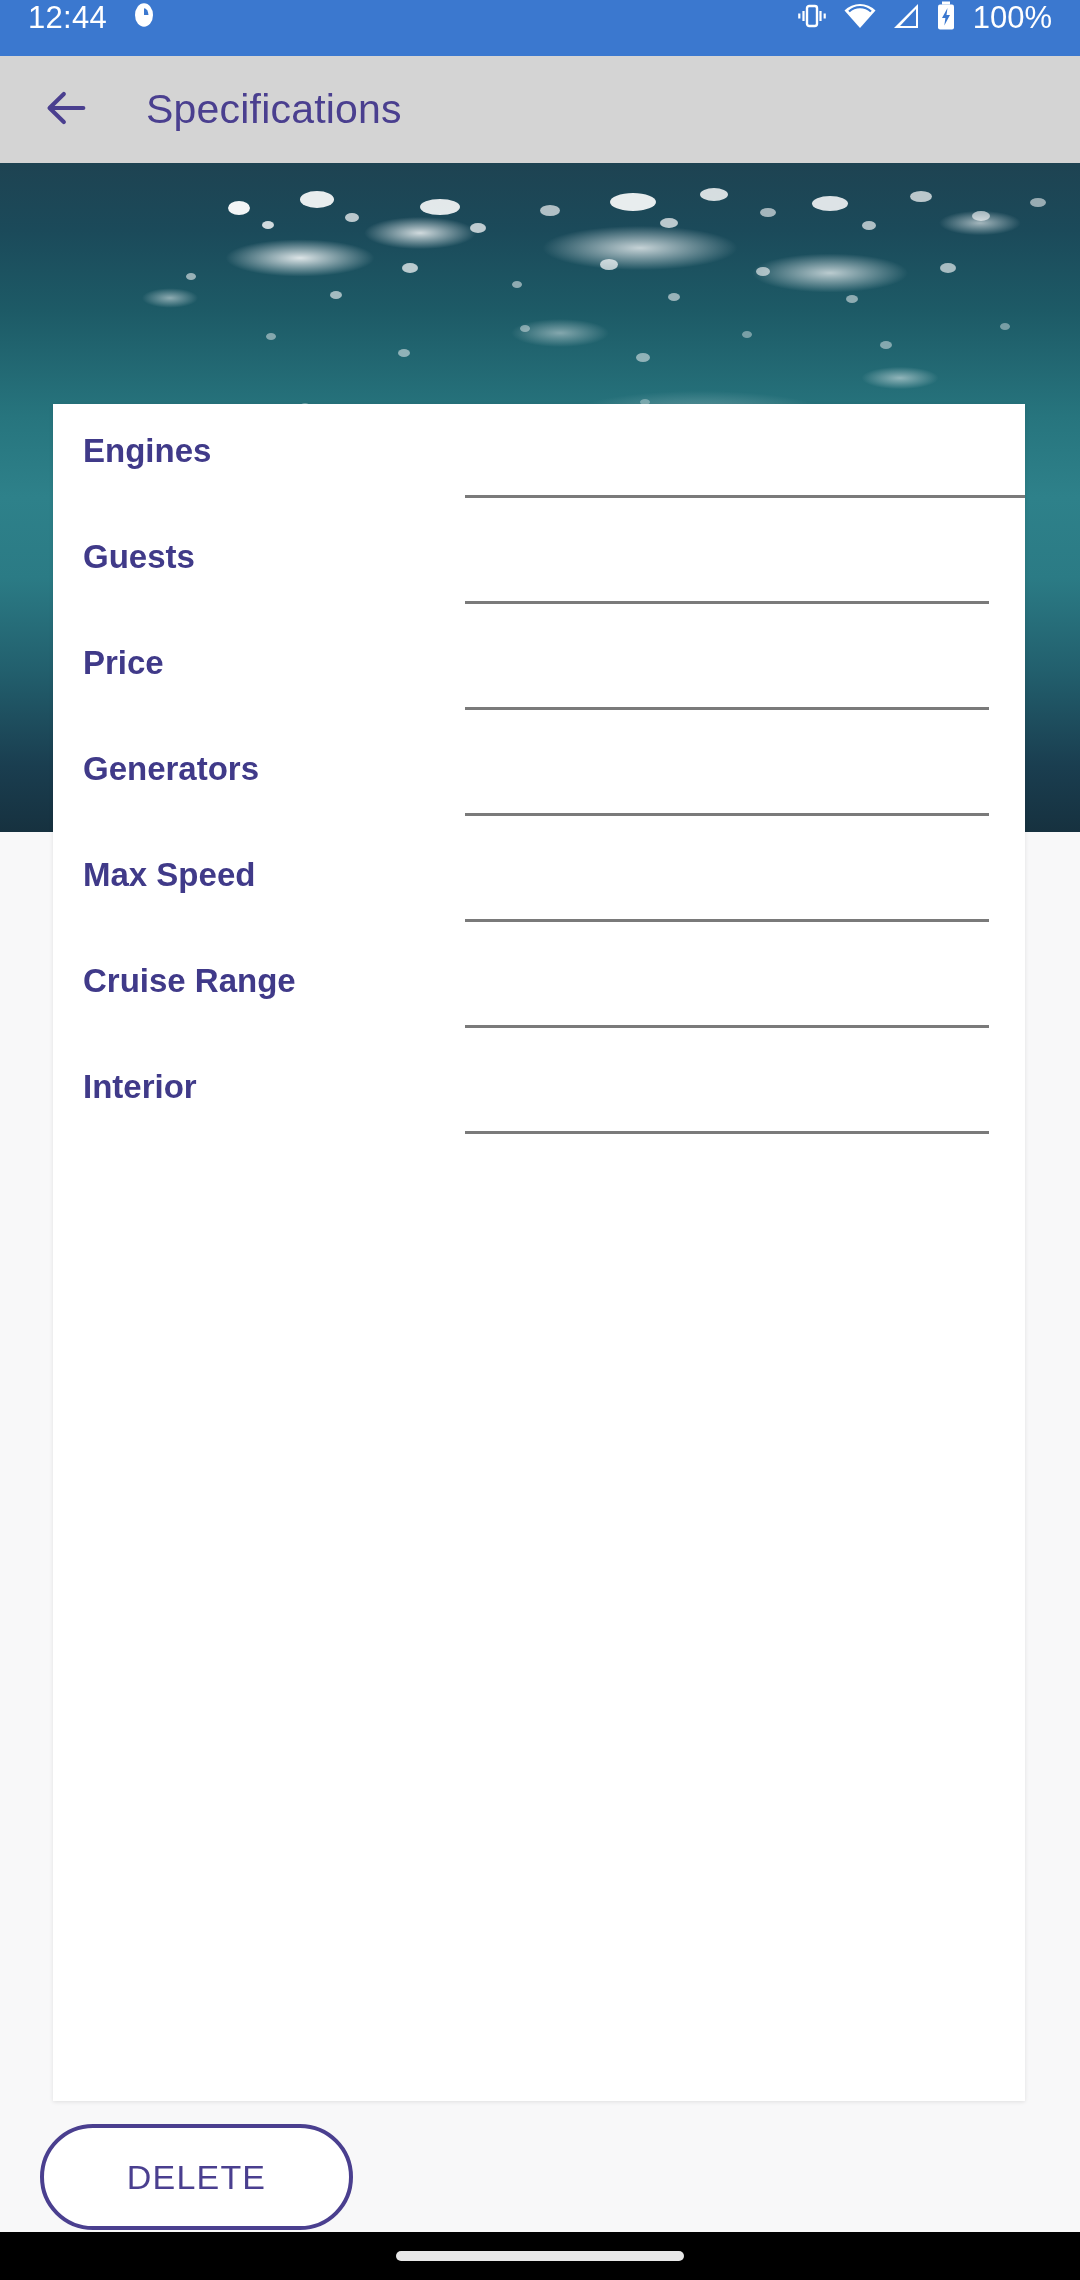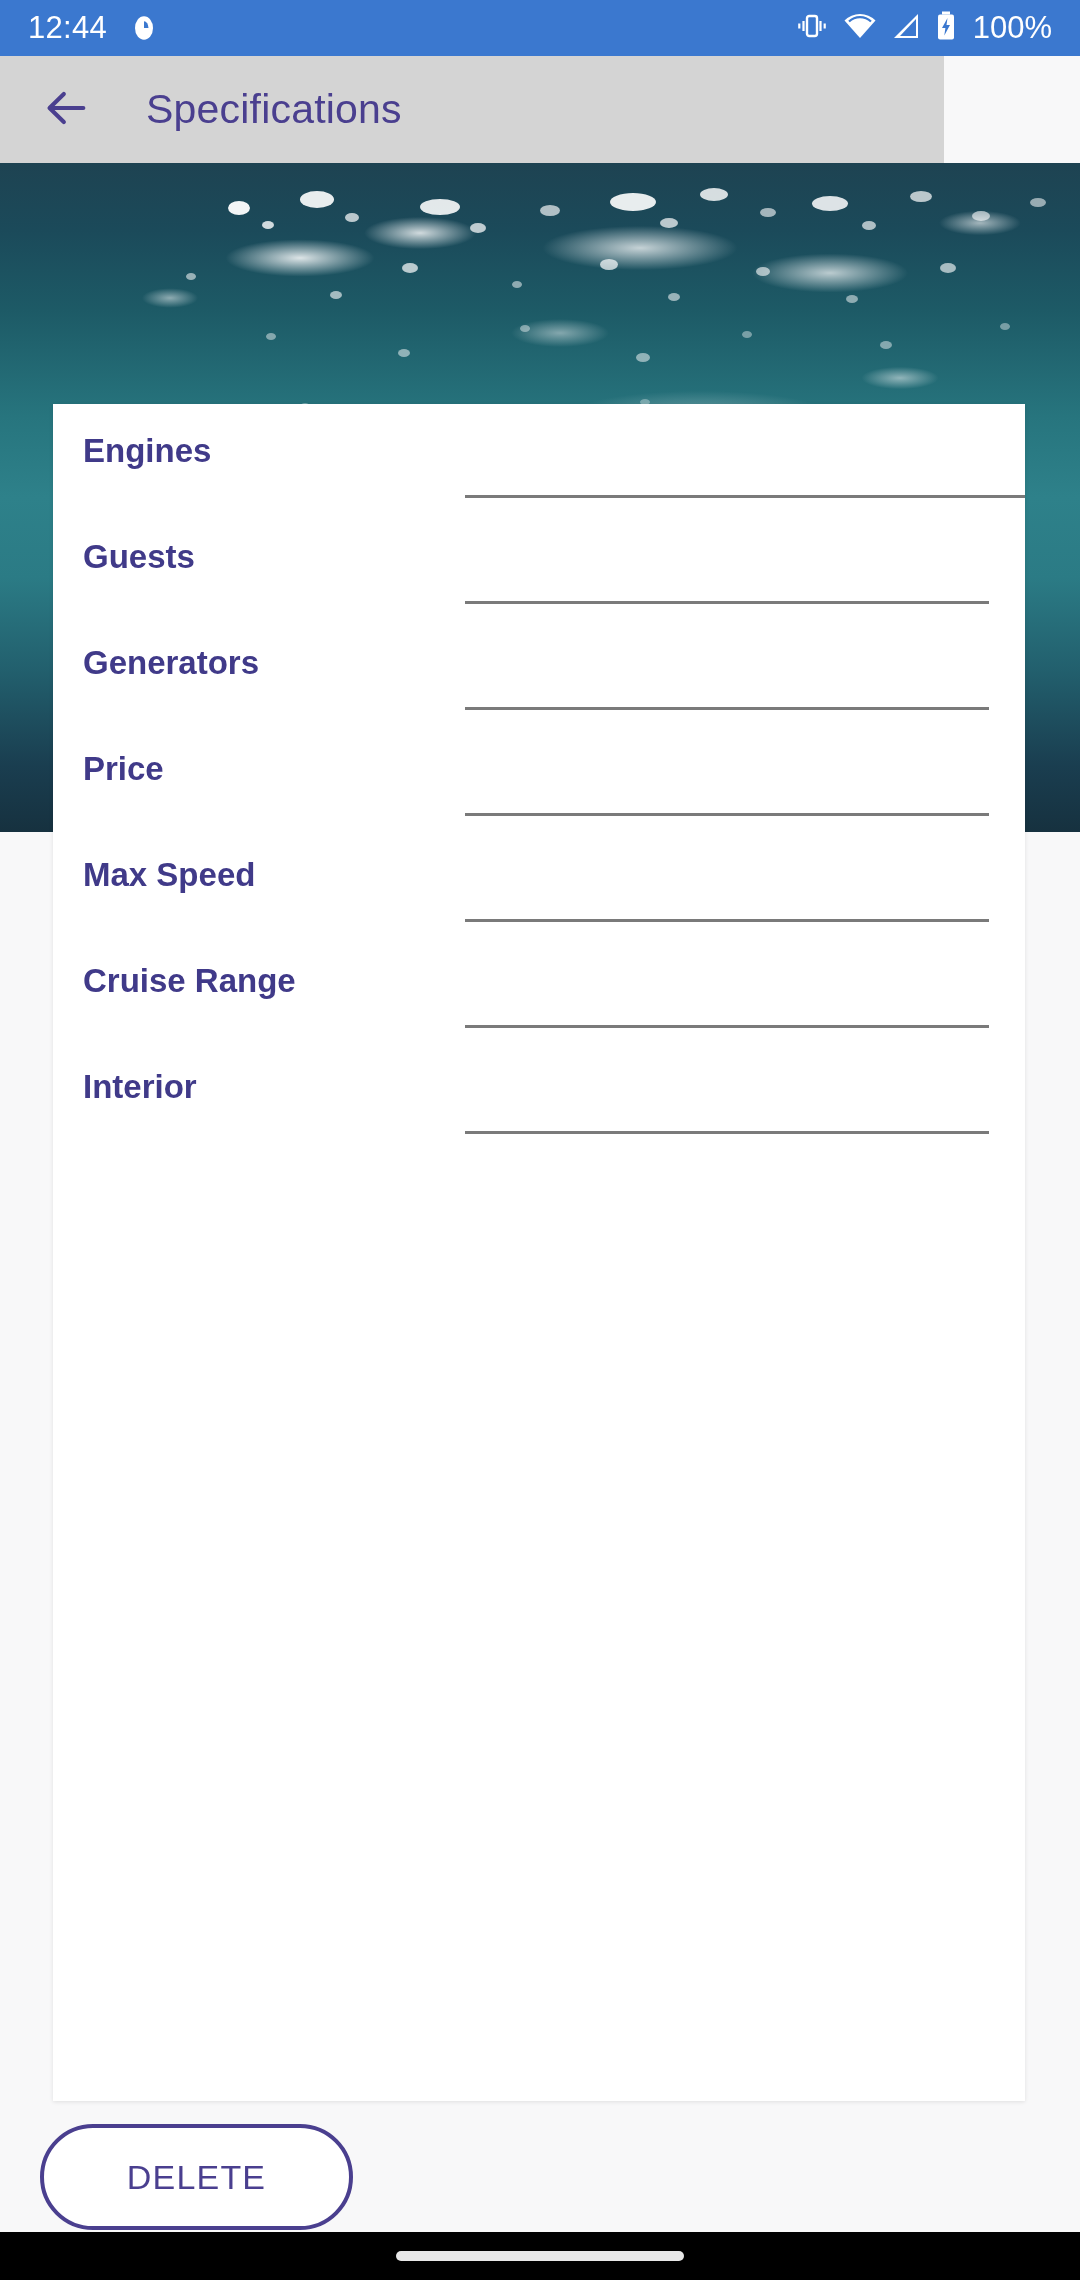--- a/index.html
+++ b/index.html
@@ -8,31 +8,31 @@
     font-family:"Liberation Sans", sans-serif;
     background:#ffffff;
     overflow:hidden;
   }
   .screen { position:relative; width:1080px; height:2280px; background:#f8f8f9; overflow:hidden; }
 
   
   .statusbar {
     position:absolute; left:0; top:0; width:1080px; height:56px;
     background:#3b78cf; color:#ffffff;
-    display:flex; align-items:center; padding:0 28px;
+    display:flex; align-items:flex-start; padding:0 28px;
   }
   .sb-clock { font-size:31px; font-weight:400; letter-spacing:0.3px; }
   .sb-left-icons { display:flex; align-items:center; margin-left:22px; }
   .sb-spacer { flex:1; }
   .sb-right { display:flex; align-items:center; gap:14px; }
   .sb-batt-text { font-size:31px; font-weight:400; margin-left:2px; }
 
   
   .appbar {
-    position:absolute; left:0; top:56px; width:944px; height:107px;
+    position:absolute; left:0; top:56px; width:1080px; height:107px;
     background:#d4d4d4;
     display:flex; align-items:center; padding:0 34px;
   }
   .back-btn { width:64px; height:64px; display:flex; align-items:center; justify-content:center; }
   .appbar-title {
     color:#4a3f8f; font-size:41px; font-weight:400;
     margin-left:48px; letter-spacing:0.2px;
   }
 
   
@@ -276,28 +276,28 @@
     </div>
 
     <div class="spec-row">
       <div class="spec-label">Guests</div>
       <div class="spec-input-wrap">
         <input class="spec-input" type="text" value="" placeholder="" style="">
       </div>
     </div>
 
     <div class="spec-row">
+      <div class="spec-label">Price</div>
+      <div class="spec-input-wrap">
+        <input class="spec-input" type="text" value="" placeholder="" style="">
+      </div>
+    </div>
+
+    <div class="spec-row">
       <div class="spec-label">Generators</div>
-      <div class="spec-input-wrap">
-        <input class="spec-input" type="text" value="" placeholder="" style="">
-      </div>
-    </div>
-
-    <div class="spec-row">
-      <div class="spec-label">Price</div>
       <div class="spec-input-wrap">
         <input class="spec-input" type="text" value="" placeholder="" style="">
       </div>
     </div>
 
     <div class="spec-row">
       <div class="spec-label">Max Speed</div>
       <div class="spec-input-wrap">
         <input class="spec-input" type="text" value="" placeholder="" style="">
       </div>

